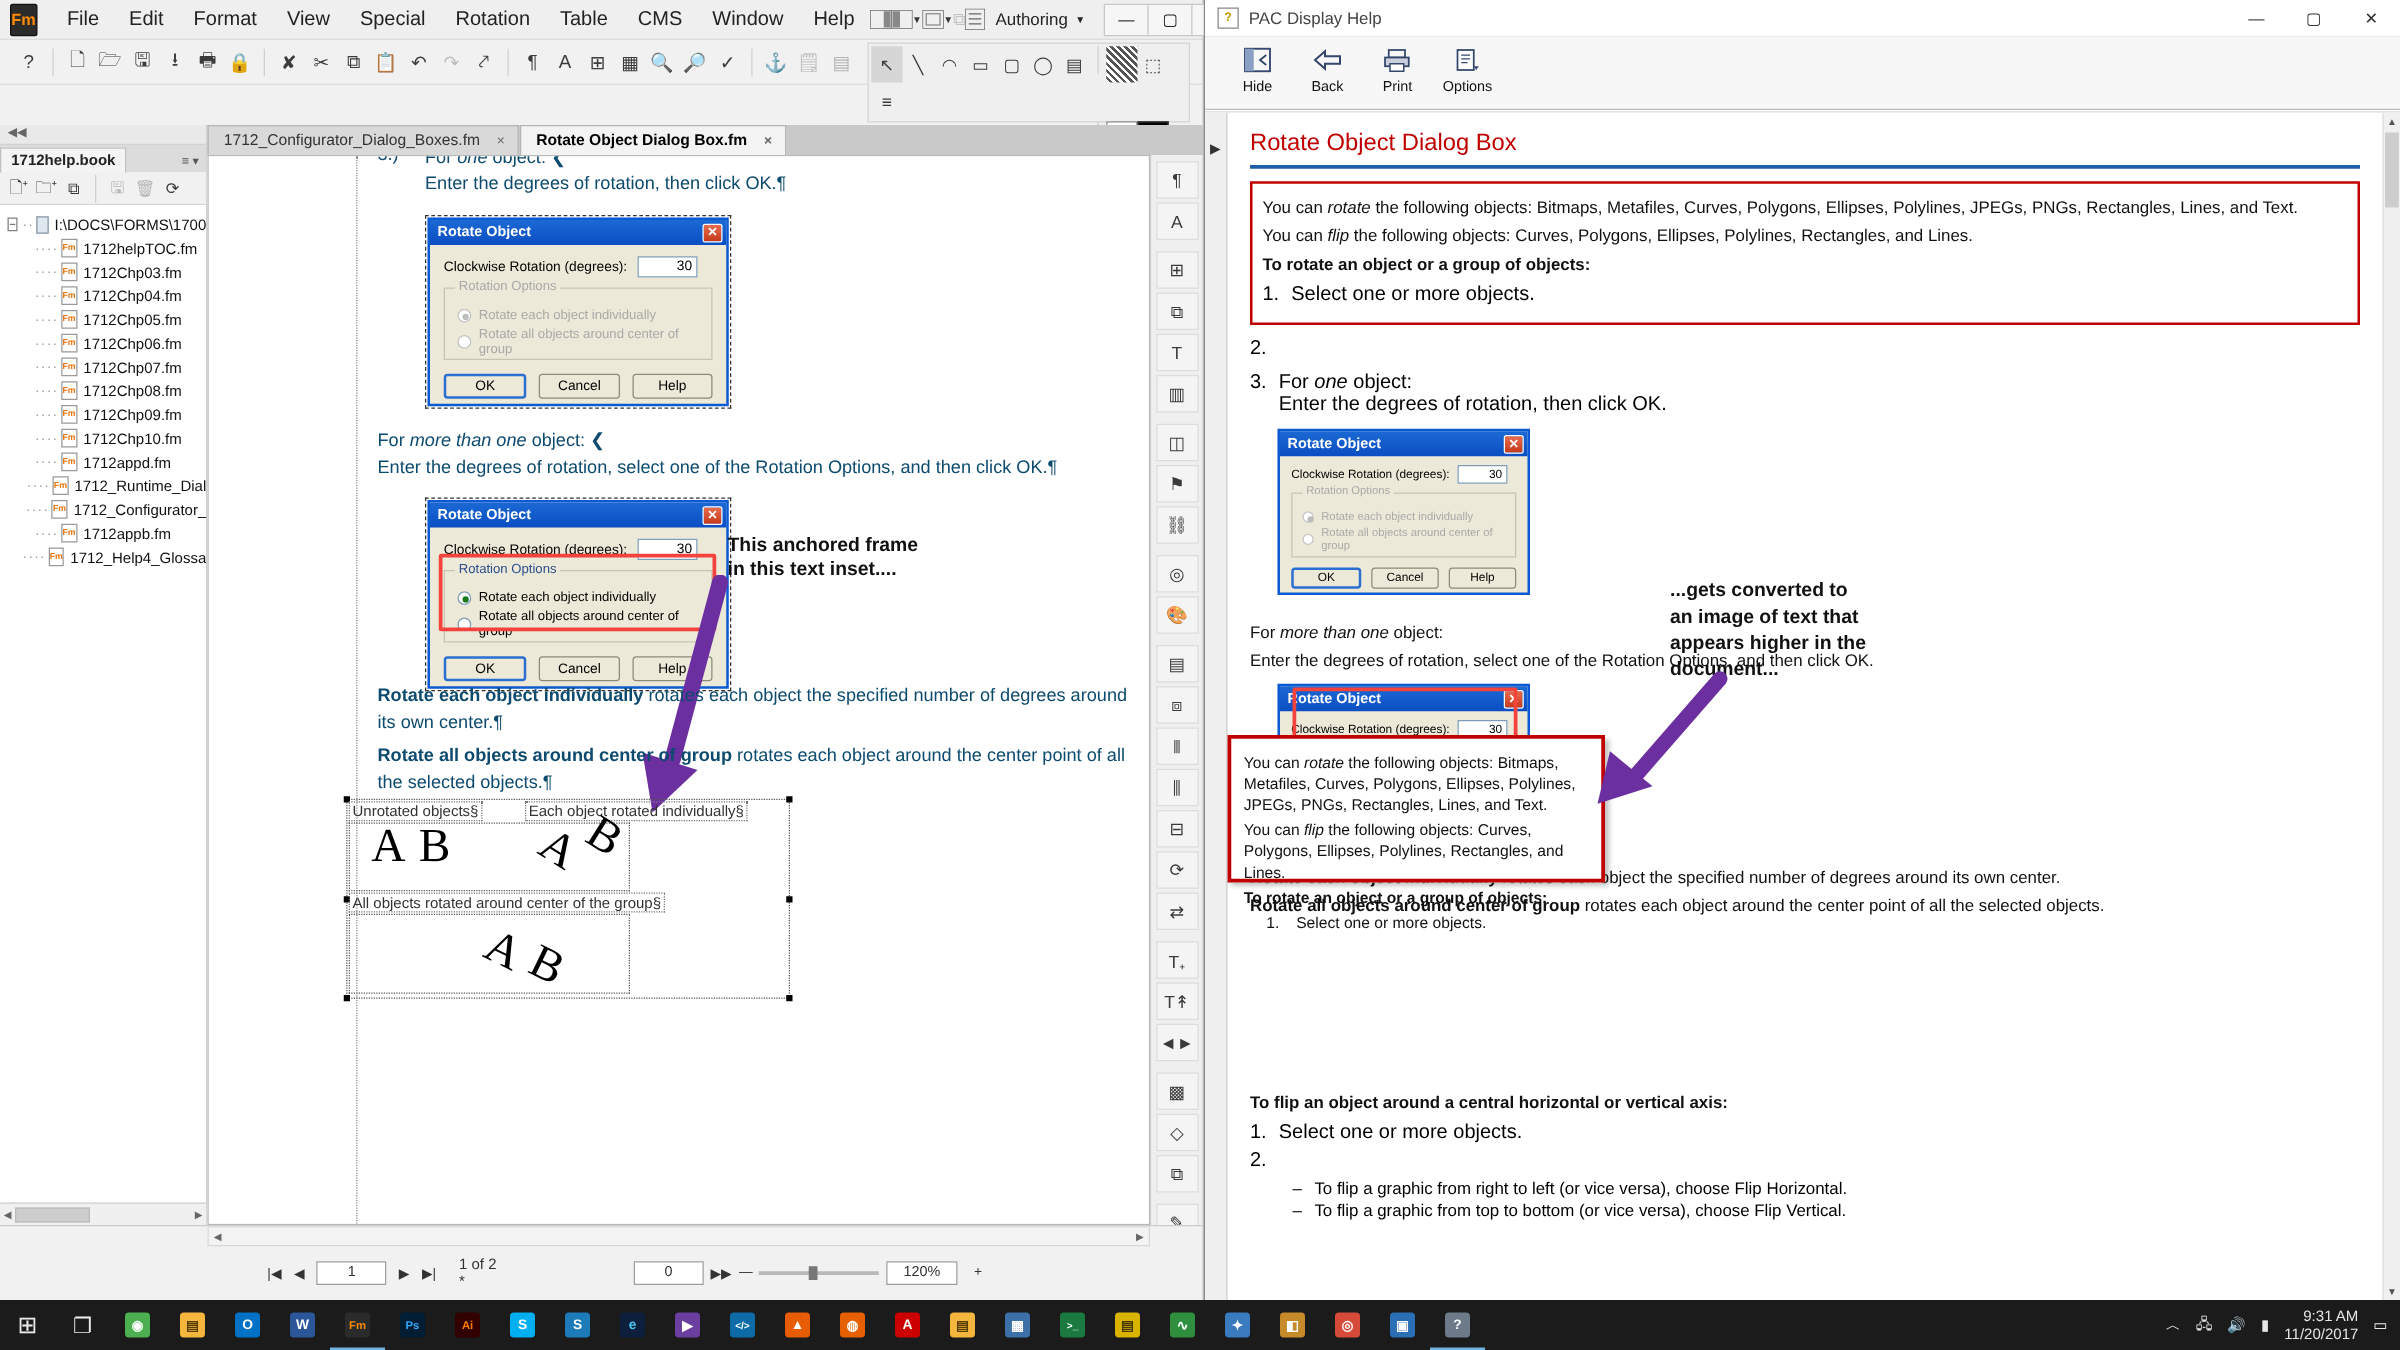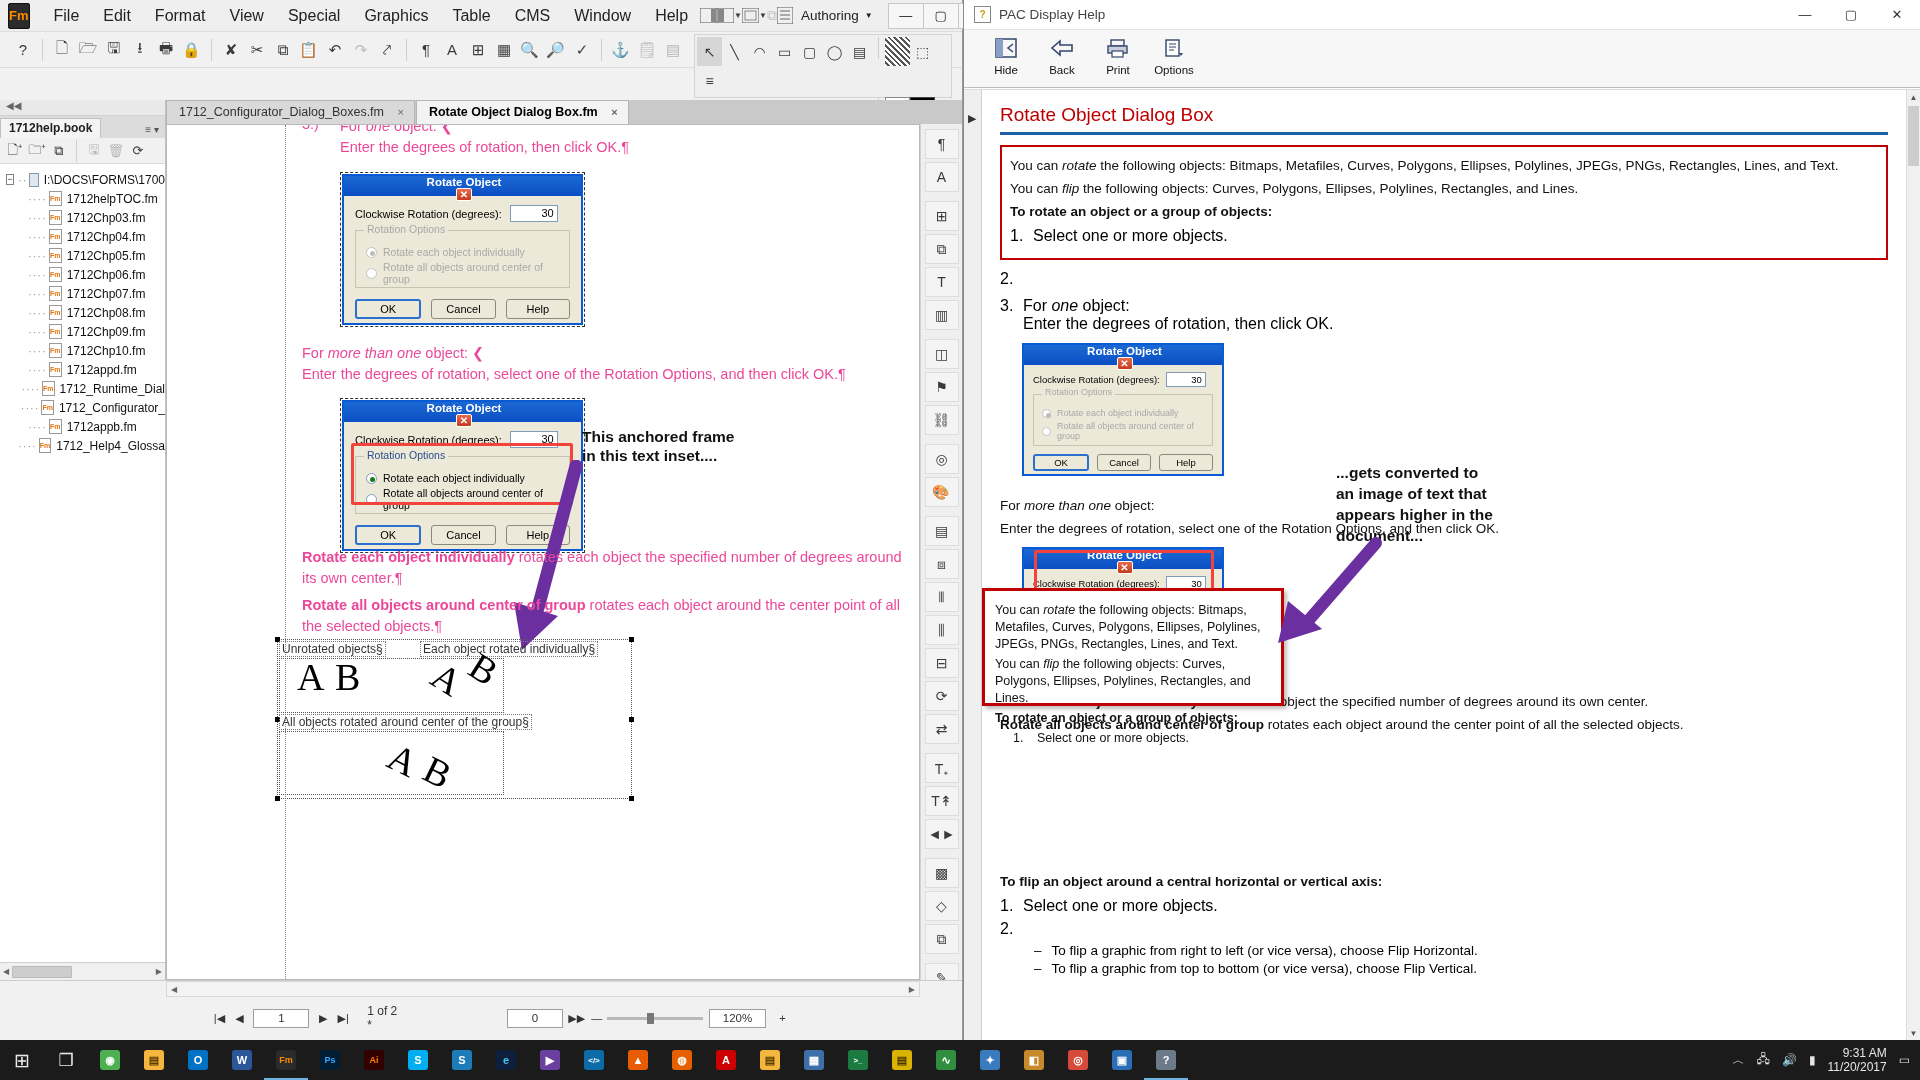--- a/index.html
+++ b/index.html
@@ -76,30 +76,30 @@
   .doc-tab.active { background:#f3f3f3; color:#000; font-weight:bold; }
   .doc-tab .x { margin-left:10px; color:#666; font-size:11px; }
 
   
   .doc-area { position:absolute; left:166px; top:124px; right:42px; bottom:60px;
               background:#fff; border:1px solid #b9b9b9; overflow:hidden; }
   .page { position:absolute; left:0; top:0; width:100%; height:100%; background:#fff; }
   .vline { position:absolute; left:118px; top:0; bottom:0; width:0;
            border-left:1px dotted #888; }
 
-  .doc-txt { position:absolute; font-family:"Liberation Sans", sans-serif; color:#ec4899; }
+  .doc-txt { position:absolute; font-family:"Liberation Sans", sans-serif; color:#0c4a6e; }
   .d-num { font-size:14.5px; }
   .d-body { font-size:14.5px; line-height:21px; }
   .i { font-style:italic; }
   .b { font-weight:bold; }
 
   
   .xpdlg { position:absolute; background:#ece9d8; border:2px solid #0a5bd3; }
   .xpdlg .tbar { height:20px; background:linear-gradient(#1b69d4,#0b4ec3);
-        display:flex; align-items:center; padding:0 3px 0 6px;flex-direction:column; }
+        display:flex; align-items:center; padding:0 3px 0 6px; }
   .xpdlg .tbar .t { color:#fff; font-size:11.5px; font-weight:bold; flex:1; }
   .xpdlg .tbar .xbtn { width:16px; height:15px; background:linear-gradient(#e86b4c,#c43a1b);
         border:1px solid #fff; border-radius:2px; color:#fff; font-size:10px; font-weight:bold;
         display:flex; align-items:center; justify-content:center;}
   .xpdlg .body { padding:9px 11px 8px 11px; }
   .rowlbl { font-size:11px; color:#000; display:flex; align-items:center; gap:8px; }
   .numin { width:48px; height:17px; background:#fff; border:1px solid #7f9db9;
            font-size:11px; text-align:right; padding-right:3px; line-height:15px;}
   .grp { border:1px solid #c8c4b4; margin-top:8px; padding:12px 10px 10px 10px; position:relative;}
   .grp .cap { position:absolute; top:-8px; left:8px; background:#ece9d8; padding:0 3px;
@@ -216,21 +216,21 @@
 
   <div class="fm-win">
 
     <div class="fm-menubar">
       <div class="fm-logo">Fm</div>
       <div class="fm-menu">File</div>
       <div class="fm-menu">Edit</div>
       <div class="fm-menu">Format</div>
       <div class="fm-menu">View</div>
       <div class="fm-menu">Special</div>
-      <div class="fm-menu">Graphics</div>
+      <div class="fm-menu">Rotation</div>
       <div class="fm-menu">Table</div>
       <div class="fm-menu">CMS</div>
       <div class="fm-menu">Window</div>
       <div class="fm-menu">Help</div>
 
       <div style="width:24px"></div>
       <div class="mb-icon">
         <svg width="17" height="15">
             <rect x="0" y="0" width="17" height="15" fill="none" stroke="#555"></rect>
             <rect x="11" y="1" width="5" height="13" fill="#888"></rect>

